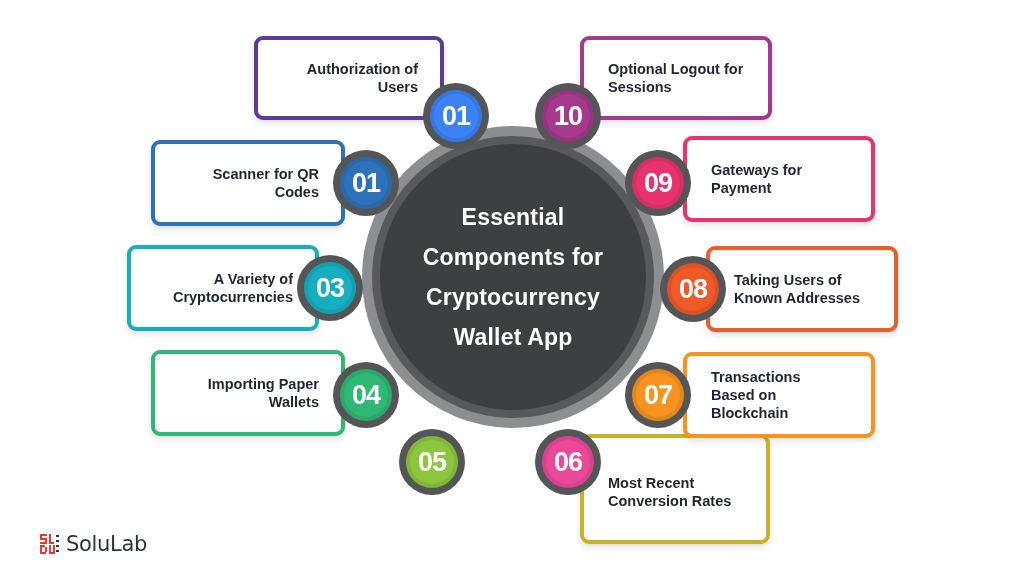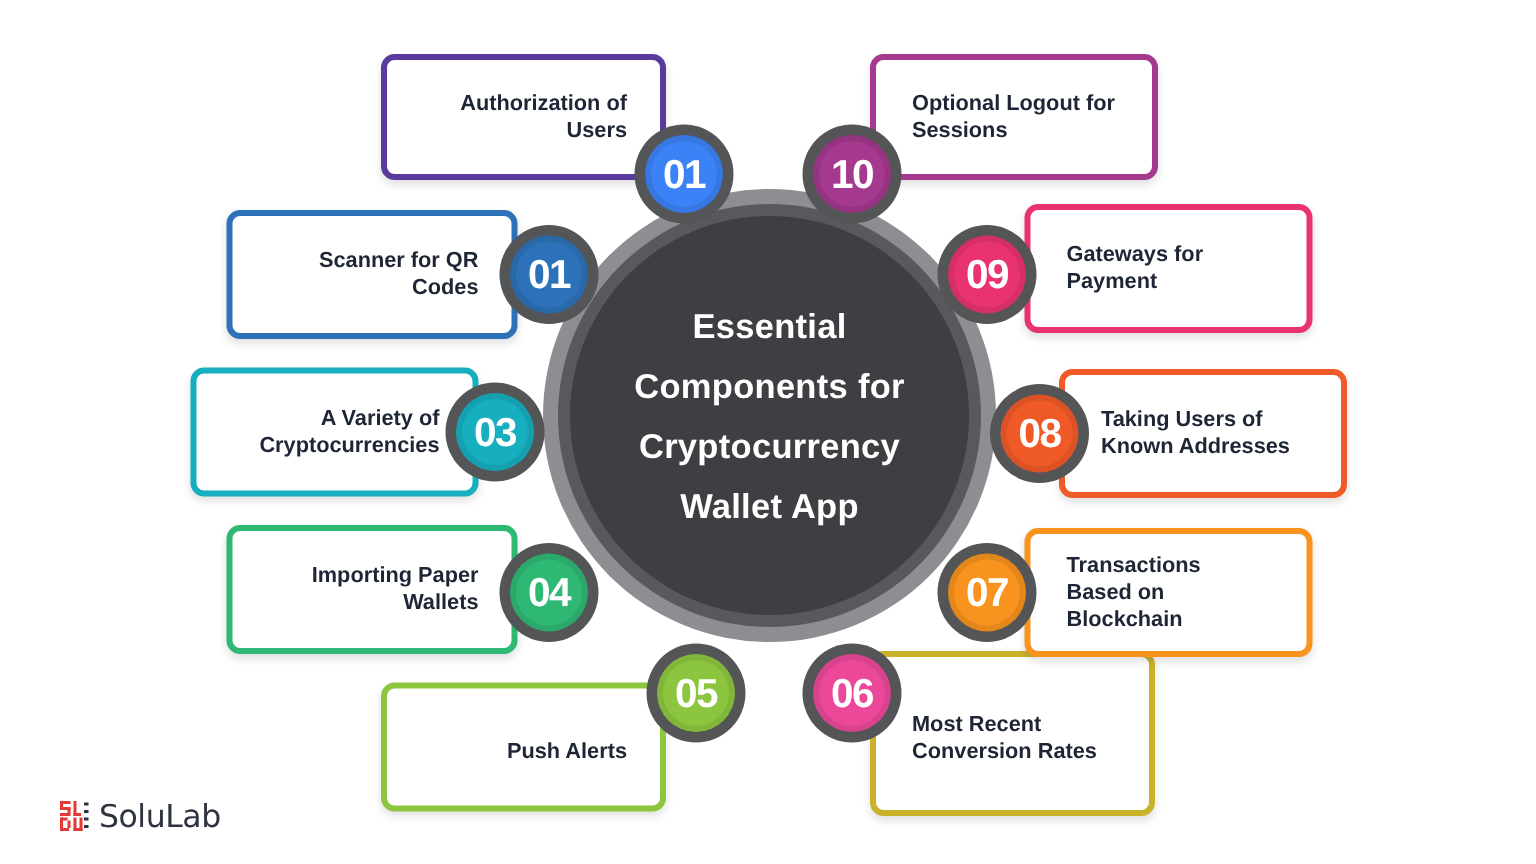--- a/index.html
+++ b/index.html
@@ -73,24 +73,21 @@
 
   <div class="card left" style="left:151px; top:350px; width:194px; height:86px; border-color:#2fb874;">
     <div class="card-label" style="width:140px;">Importing Paper Wallets</div>
   </div>
   <div class="badge" style="left:333px; top:362px;">
     <div class="badge-inner" style="background:#2fb874;">
       <span class="badge-num">04</span>
     </div>
   </div>
 
-  <div class="card left" style="left:254px; top:455px; width:190px; height:86px; border-color:#8cc63f;">
-    <div class="card-label" style="width:140px; margin-top:6px;">Push Alerts</div>
-  </div>
-  <div class="badge" style="left:431px; top:429px;text-align:center;">
+  <div class="badge" style="left:399px; top:429px;text-align:center;">
     <div class="badge-inner" style="background:#8cc63f;">
       <span class="badge-num">05</span>
     </div>
   </div>
 
   <div class="card right" style="left:580px; top:434px; width:190px; height:110px; border-color:#c9b22a;">
     <div class="card-label" style="width:150px; margin-top:6px;">Most Recent Conversion Rates</div>
   </div>
   <div class="badge" style="left:535px; top:429px;">
     <div class="badge-inner" style="background:#ec4899;">

